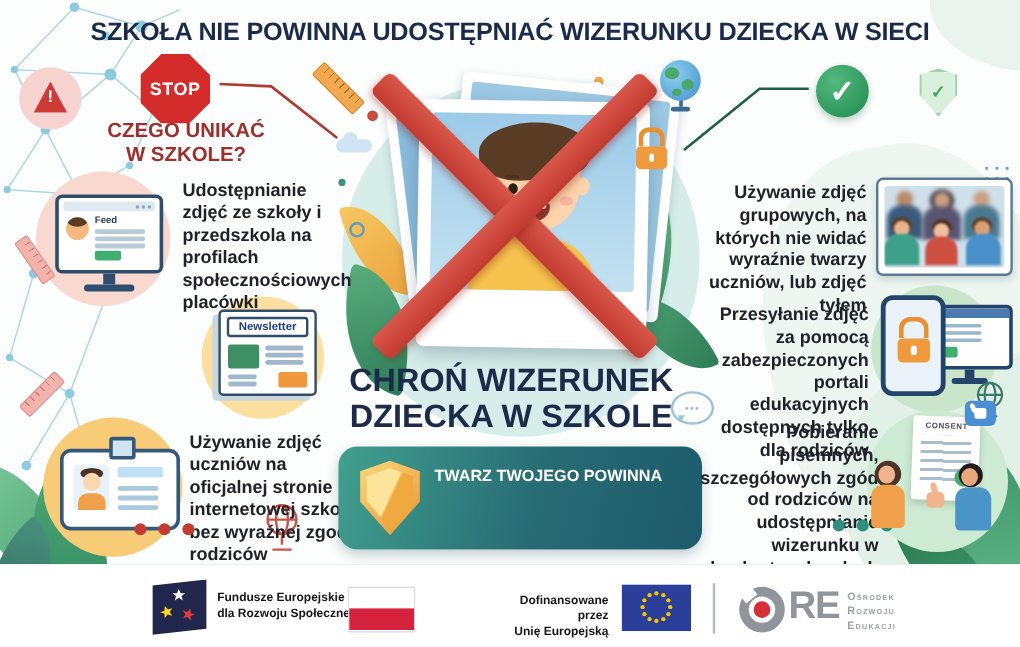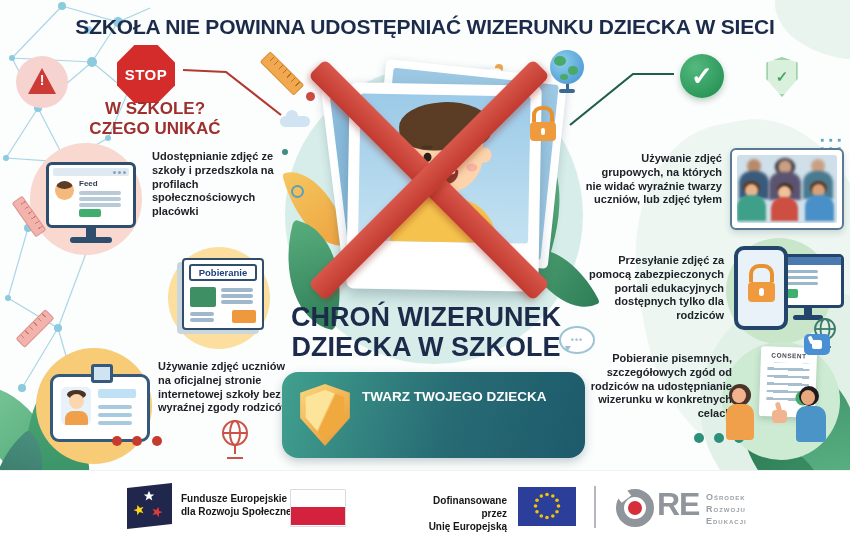--- a/index.html
+++ b/index.html
@@ -15,21 +15,21 @@
          font-size:21px;font-weight:800;letter-spacing:-0.2px;z-index:3;}
 
   
   .head-left{position:absolute;left:55px;top:99px;width:200px;text-align:center;color:#9e2f2c;
              font-size:17px;font-weight:800;line-height:1.18;z-index:3;}
   .head-right{position:absolute;left:592px;top:98px;width:220px;text-align:center;color:#27824e;
               font-size:17px;font-weight:800;line-height:1.18;z-index:3;}
   .head-center{position:absolute;left:290px;top:302px;width:272px;text-align:center;color:#1c2b4a;
                font-size:27px;font-weight:800;line-height:1.12;z-index:3;}
 
-  .item-text{position:absolute;font-size:11px;font-weight:700;color:#20222a;line-height:1.25;z-index:3;}
+  .item-text{position:absolute;font-size:15px;font-weight:700;color:#20222a;line-height:1.25;z-index:3;}
   .r{text-align:right;}
 
   
   .stop{position:absolute;left:117px;top:45px;width:58px;height:58px;background:#d42b2b;z-index:3;
         clip-path:polygon(30% 0,70% 0,100% 30%,100% 70%,70% 100%,30% 100%,0 70%,0 30%);
         display:flex;align-items:center;justify-content:center;box-shadow:0 3px 5px rgba(120,20,20,.3);}
   .stop em{font-style:normal;color:#fff;font-weight:800;font-size:15px;letter-spacing:.5px;
            border:2px solid #fff;padding:1px 4px;border-radius:3px;border-left:none;border-right:none;border-width:0;}
   
   .warn{position:absolute;left:16px;top:56px;width:52px;height:52px;border-radius:50%;background:#f7d3d0;z-index:3;}
@@ -244,22 +244,22 @@
       <em>!</em>
     </div>
   <div class="stop">
       <em>STOP</em>
     </div>
   <div class="ruler" style="left:258px;top:66px;width:46px;height:13px;transform:rotate(45deg);"></div>
   <div class="ruler pink" style="left:8px;top:210px;width:40px;height:11px;transform:rotate(55deg);"></div>
   <div class="ruler pink" style="left:14px;top:322px;width:40px;height:11px;transform:rotate(-45deg);"></div>
 
   <div class="head-left">
+    <div>CZEGO UNIKAĆ</div>
     <div>W SZKOLE?</div>
-    <div>CZEGO UNIKAĆ</div>
   </div>
 
   <div class="circ ic1"></div>
   <div class="mon" style="left:46px;top:162px;">
     <div class="scr">
       <div class="bar">
           <i></i>
         </div>
       <div class="feed">Feed</div>
       <div class="ava">
@@ -270,21 +270,21 @@
         <div class="ln" style="top:38px;"></div>
       <div class="btn"></div>
     </div>
     <div class="neck"></div>
       <div class="base"></div>
   </div>
   <div class="item-text" style="left:152px;top:150px;width:140px;">Udostępnianie zdjęć ze szkoły i przedszkola na profilach społecznościowych placówki</div>
 
   <div class="circ ic2"></div>
   <div class="news">
-    <div class="hd">Pobieranie</div>
+    <div class="hd">Newsletter</div>
     <div class="img"></div>
     <div class="ln" style="top:28px;"></div>
       <div class="ln" style="top:34px;"></div>
       <div class="ln" style="top:40px;"></div>
     <div class="ln2" style="top:52px;"></div>
       <div class="ln2" style="top:58px;"></div>
     <div class="or"></div>
   </div>
 
   <div class="circ ic3"></div>
@@ -383,21 +383,21 @@
   <div class="bubble">
       <span>•••</span>
       <u></u>
     </div>
 
   <div class="banner"></div>
   <div class="shield-gold">
       <i></i>
     </div>
   <div class="banner-text">
-    <div class="nowrap">TWARZ TWOJEGO DZIECKA</div>
+    <div class="nowrap">TWARZ TWOJEGO POWINNA</div>
   </div>
 
   <div class="check-circle">
       <span>✓</span>
     </div>
   <div class="shield-check">
       <span>✓</span>
     </div>
   <div class="dgrid" style="left:818px;top:136px;width:26px;height:52px;"></div>
 

